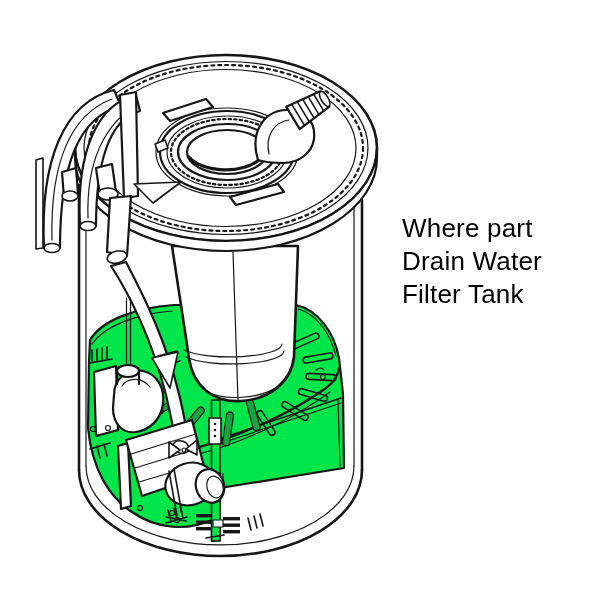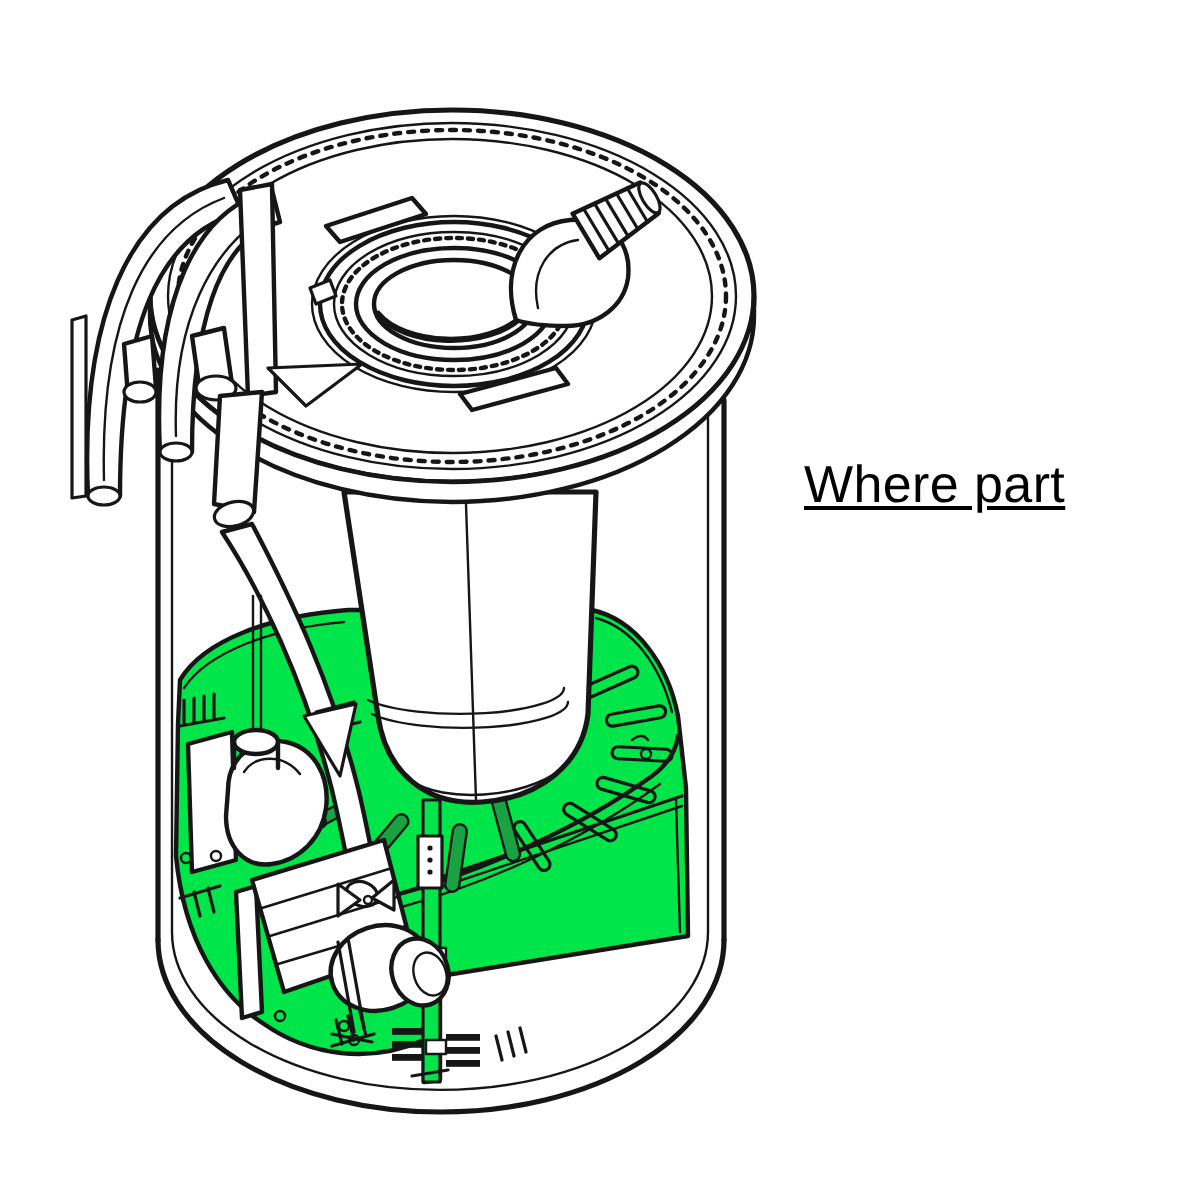--- a/index.html
+++ b/index.html
@@ -13,22 +13,22 @@
   .s{stroke:var(--line,#161616);stroke-linejoin:round;stroke-linecap:round;}
   .fw{fill:#ffffff;}
   .fn{fill:none;}
   .fg{fill:var(--highlight-green,#00e64a);}
   .fd{fill:var(--slot-green,#18a342);}
   .fk{fill:var(--line,#161616);}
   .w1{stroke-width:1.2;} .w15{stroke-width:1.6;} .w2{stroke-width:2.2;} .w3{stroke-width:2.6;}
   .dash{stroke-dasharray:3 4;}
   .dash2{stroke-dasharray:2.5 3;}
   .caption{
-    position:absolute;left:402px;top:226px;width:170px;
-    font-size:26px;line-height:33px;color:#000;letter-spacing:0.2px;text-decoration:underline;
+    position:absolute;left:402px;top:212px;width:170px;
+    font-size:26px;line-height:33px;color:#000;letter-spacing:0.2px;
   }
   .caption div{white-space:nowrap;}
 </style>
 </head>
 <body>
 
 <div id="stage">
 <svg width="600" height="600" viewBox="0 0 600 600">
 
   <g>
@@ -193,14 +193,16 @@
     <path class="fw s w2" d="M 120 95 L 136 92 L 138 196 L 124 198 Z"></path>
     <path class="fw s w2" d="M 110 198 L 131 196 L 127 256 L 107 252 Z"></path>
     <ellipse class="fw s w15" cx="117" cy="257" rx="10" ry="6" transform="rotate(-14 117 257)"></ellipse>
     <path class="fw s w15" d="M 134 184 L 181 182 L 153 203 Z"></path>
   </g>
 
 </svg>
 
 <div class="caption">
   <div>Where part</div>
+  <div>Drain Water</div>
+  <div>Filter Tank</div>
 </div>
 </div>
 
 </body></html>

